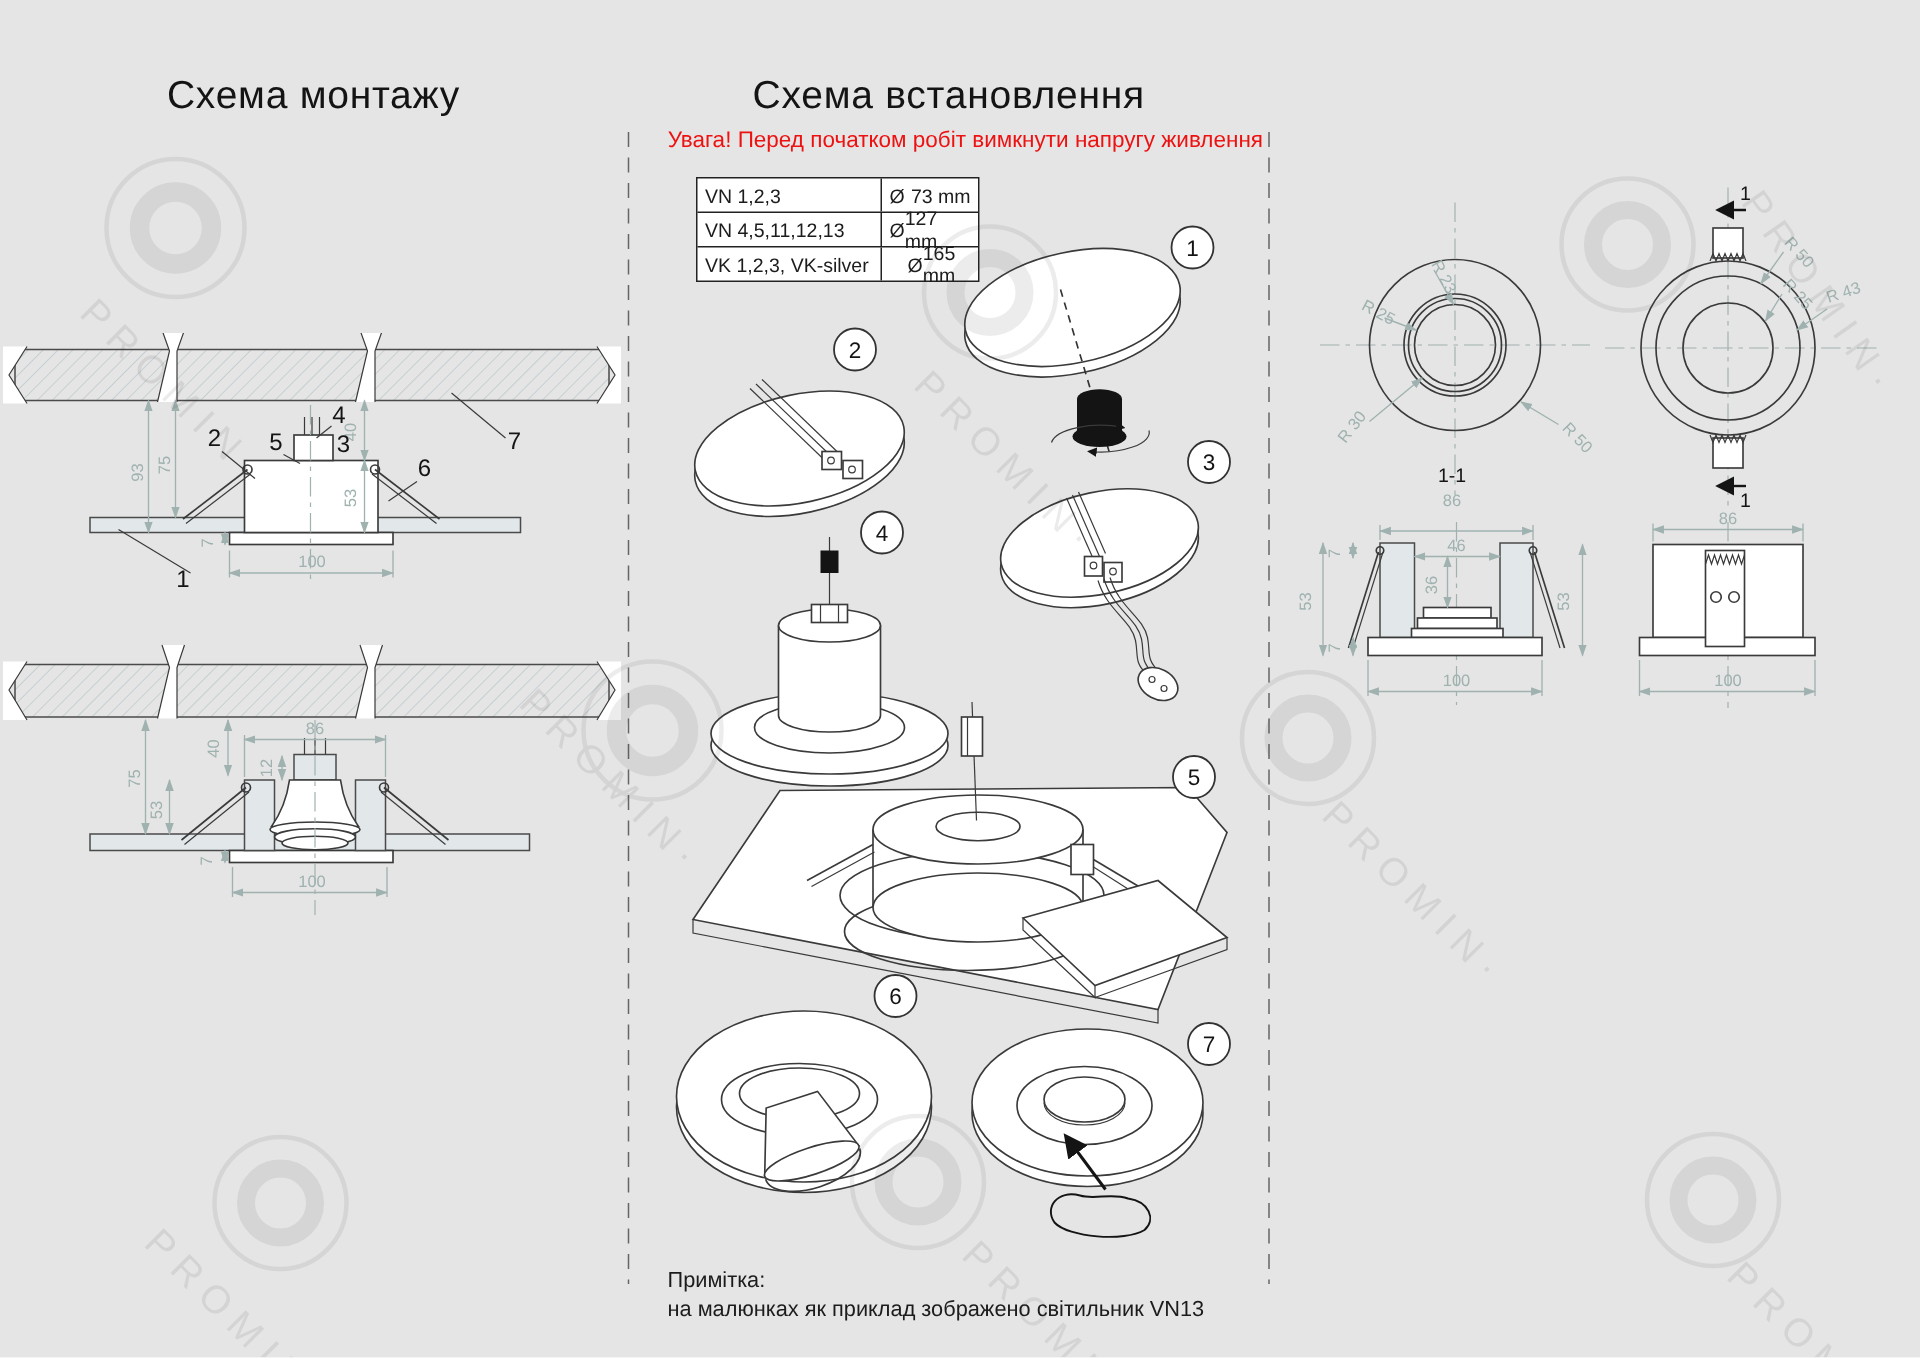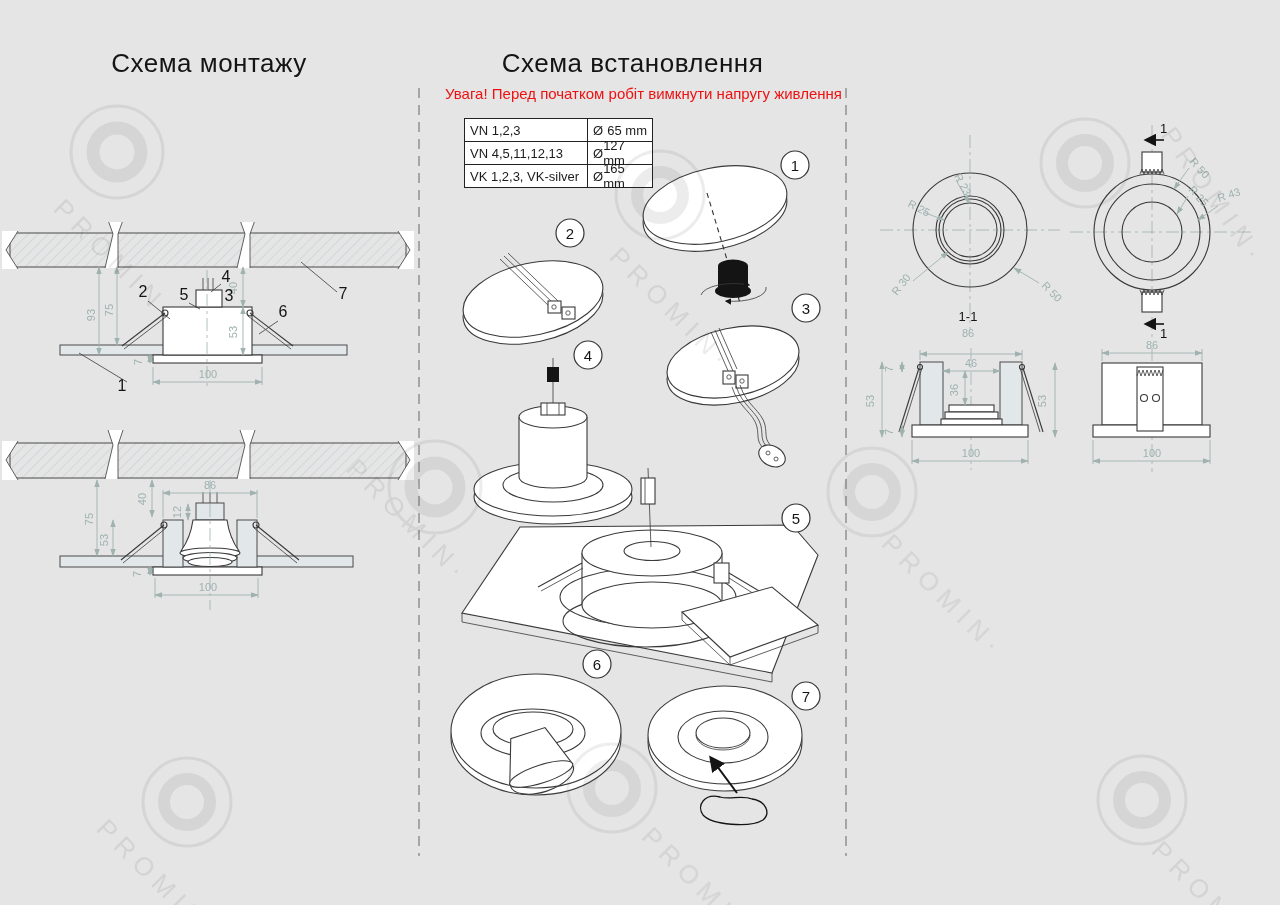--- a/index.html
+++ b/index.html
@@ -2,21 +2,21 @@
 <html><head>
 <meta charset="utf-8">
 <style>
   html,body{margin:0;padding:0;background:#fff;}
   .page{position:relative;width:1280px;height:905px;background:#e5e5e5;overflow:hidden;
         font-family:"Liberation Sans", sans-serif;color:#1c1c1c;}
   .col-title{position:absolute;text-align:center;font-size:26px;letter-spacing:.5px;color:#141414;}
   .warning{position:absolute;left:422px;top:85px;width:420px;text-align:right;font-size:15px;}
   .spec-table{position:absolute;left:440px;top:118px;width:187px;border:1px solid #222;background:#fff;margin-left:24px;}
   .trow{display:flex;border-bottom:1px solid #222;height:22px;align-items:stretch;}
-  .trow:last-child{border-bottom:none;}
+  .trow:last-child{border-bottom:none;gap:12px;}
   .tcell{display:flex;align-items:center;font-size:13px;}
   .tmodel{width:112px;border-right:1px solid #222;padding:0 5px;}
   .tdia{flex:1;justify-content:space-between;padding:0 5px;}
   .legend{position:absolute;left:116px;top:633px;font-size:15px;line-height:19.3px;}
   .note{position:absolute;left:445px;top:845px;font-size:14.5px;line-height:19px;}
   svg text{font-family:"Liberation Sans", sans-serif;}
   .ln{fill:none;stroke:#3a3a3a;stroke-width:1.1;}
   .lnthin{fill:none;stroke:#3a3a3a;stroke-width:0.8;}
   .fillw{fill:#ffffff;stroke:#3a3a3a;stroke-width:1.1;}
   .gray{fill:#e2e7ea;stroke:#4a4a4a;stroke-width:1;}
@@ -186,21 +186,21 @@
 
 
   <div class="col-title" style="left:420px;top:48px;width:425px;">Схема встановлення</div>
   <div class="warning" style="color:#ee1111;">Увага! Перед початком робіт вимкнути напругу живлення</div>
 
   <div class="spec-table">
     <div class="trow">
       <div class="tcell tmodel">VN 1,2,3</div>
       <div class="tcell tdia">
         <span>Ø</span>
-        <span>65 mm</span>
+        <span>73 mm</span>
       </div>
     </div>
     <div class="trow">
       <div class="tcell tmodel">VN 4,5,11,12,13</div>
       <div class="tcell tdia">
         <span>Ø</span>
         <span>127 mm</span>
       </div>
     </div>
     <div class="trow">
@@ -338,20 +338,24 @@
       <path d="M276,610 A27,15 0 0 0 330,610" class="lnthin"></path>
       <line x1="317" y1="668" x2="291" y2="633" stroke="#141414" stroke-width="2" marker-end="url(#ab)"></line>
       <path d="M300,672 C285,668 276,680 283,690 C292,700 330,703 343,695 C351,688 346,676 332,674 C321,670 310,675 300,672 Z" fill="none" stroke="#141414" stroke-width="1.3"></path>
     </g>
     <g class="badge">
       <circle cx="386" cy="571" r="14"></circle>
       <text x="386" y="576.5" text-anchor="middle">7</text>
     </g>
   </svg>
 
+  <div class="note">
+    <div>Примітка:</div>
+    <div>на малюнках як приклад зображено світильник VN13</div>
+  </div>
 
 
   <svg width="425" height="390" viewBox="0 0 425 390" style="position:absolute;left:855px;top:100px;">
     <defs>
       <marker id="daC" viewBox="0 0 10 10" refX="9" refY="5" markerWidth="9" markerHeight="9" orient="auto-start-reverse">
         <path d="M0,1.5 L10,5 L0,8.5 z" fill="#9fb2b0"></path>
       </marker>
       <marker id="abC" viewBox="0 0 10 10" refX="8" refY="5" markerWidth="8" markerHeight="8" orient="auto-start-reverse">
         <path d="M0,0 L10,5 L0,10 z" fill="#141414"></path>
       </marker>

